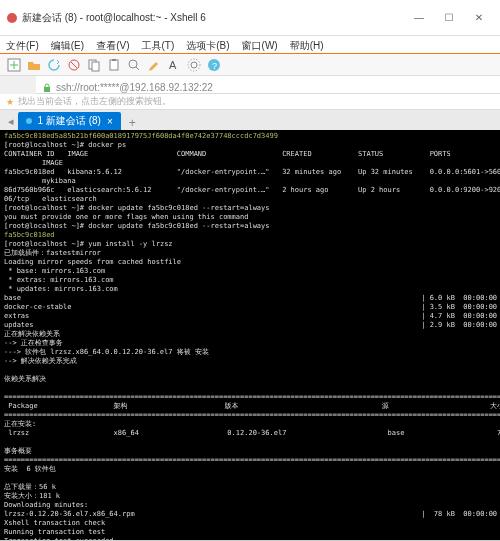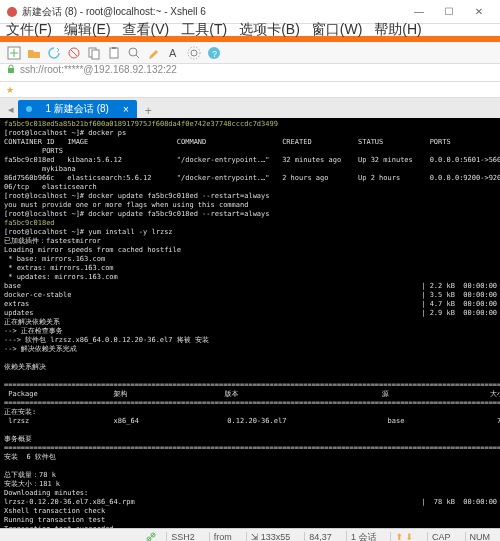--- a/index.html
+++ b/index.html
@@ -1,28 +1,28 @@
 <!DOCTYPE html>
 <html><head>
 <meta charset="utf-8">
 <style>
 * { margin: 0; padding: 0; box-sizing: border-box; }
 body { font-family: "Microsoft YaHei", sans-serif; font-size: 11px; background: #f0f0f0; width: 500px; height: 541px; overflow: hidden; }
-.titlebar { height: 24px; background: #fff; display: flex; align-items: center; padding: 0 6px; border-bottom: 1px solid #ddd; }
+.titlebar { height: 36px; background: #fff; display: flex; align-items: center; padding: 0 6px; border-bottom: 1px solid #ddd; }
 .titlebar .icon { width: 12px; height: 12px; margin-right: 4px; }
 .titlebar .title { flex: 1; font-size: 10px; color: #333; }
 .titlebar .winbtn { width: 30px; height: 18px; text-align: center; color: #666; font-size: 10px; cursor: pointer; line-height: 18px; }
-.menubar { height: 18px; background: #fff; display: flex; align-items: center; padding: 0 6px; font-size: 14px; color: #333; border-bottom: 6px solid #f97316; }
+.menubar { height: 18px; background: #fff; display: flex; align-items: flex-end; padding: 0 6px; font-size: 10px; color: #333; border-bottom: 1px solid #f97316; }
 .menubar .mi { margin-right: 12px; cursor: pointer; }
 .toolbar { height: 22px; background: #f7f7f7; display: flex; align-items: center; padding: 0 6px; border-bottom: 1px solid #ddd; gap: 4px; }
 .toolbar .tb { width: 16px; height: 16px; display: inline-flex; align-items: center; justify-content: center; cursor: pointer; }
-.addrbar { height: 18px; background: #fff; display: flex; align-items: flex-start; padding: 0 6px; font-size: 10px; color: #888; border-bottom: 1px solid #ddd; }
+.addrbar { height: 18px; background: #fff; display: flex; align-items: flex-end; padding: 0 6px; font-size: 10px; color: #888; border-bottom: 1px solid #ddd; margin-left: 36px; }
 .filterbar { height: 16px; background: #fff; padding: 0 6px; font-size: 9px; color: #aaa; border-bottom: 1px solid #ddd; display: flex; align-items: center; }
 .tabbar { height: 20px; background: #eaeaea; display: flex; align-items: flex-end; padding-left: 4px; }
-.tabbar .tab { background: #0078d7; color: #fff; padding: 2px 8px; font-size: 10px; border-radius: 2px 2px 0 0; display: flex; align-items: center; gap: 14px; }
+.tabbar .tab { background: #0078d7; color: #fff; padding: 2px 8px; font-size: 10px; border-radius: 2px 2px 0 0; display: flex; align-items: center; gap: 6px; }
 .tabbar .tab .dot { width: 6px; height: 6px; border-radius: 50%; background: #4fc3f7; }
 .tabbar .tab .x { cursor: pointer; font-size: 10px; }
 .tabbar .plus { margin-left: 4px; color: #888; cursor: pointer; font-size: 12px; padding: 0 4px; }
 .terminal { background: #000; color: #ccc; font-family: "Consolas", monospace; font-size: 7px; line-height: 9px; padding: 2px 4px; height: 410px; overflow: hidden; white-space: pre; }
 .terminal .y { color: #b5bd68; }
 .terminal .w { color: #ddd; }
 .statusbar { height: 17px; background: #f0f0f0; border-top: 1px solid #ccc; display: flex; align-items: center; font-size: 9px; color: #555; padding: 0 6px; gap: 10px; }
 .statusbar .sp { margin-left: auto; }
 .statusbar .seg { padding: 0 4px; border-left: 1px solid #ccc; }
 svg { display: block; }
@@ -124,72 +124,73 @@
       <svg width="10" height="10">
         <rect x="2" y="4" width="6" height="5" fill="#5cb85c"></rect>
         <path d="M3 4V3a2 2 0 0 1 4 0v1" fill="none" stroke="#5cb85c"></path>
       </svg>
     </span>
   <span>ssh://root:*****@192.168.92.132:22</span>
 </div>
 
 <div class="filterbar">
   <span style="margin-right:4px;color:#f0ad4e;">★</span>
+  <span>找出当前会话，点击左侧的搜索按钮。</span>
 </div>
 
 <div class="tabbar">
   <span style="color:#888;padding:2px 4px;cursor:pointer;">◂</span>
   <div class="tab">
     <span class="dot"></span>
     <span>1 新建会话 (8)</span>
     <span class="x">×</span>
   </div>
   <span class="plus">+</span>
 </div>
 
 <div class="terminal"><span class="y">fa5bc9c018ed5a85b21bf600a018917975Jf608da4f0e742e37748cccdc7d3499</span>
 <span class="w">[root@localhost ~]# docker ps</span>
 <span class="w">CONTAINER ID   IMAGE                     COMMAND                  CREATED           STATUS           PORTS</span>
-<span class="w">         PORTS</span>
+<span class="w">         IMAGE</span>
 <span class="w">fa5bc9c018ed   kibana:5.6.12             "/docker-entrypoint.…"   32 minutes ago    Up 32 minutes    0.0.0.0:5601-&gt;5601/tcp</span>
 <span class="w">         mykibana</span>
 <span class="w">86d7560b966c   elasticsearch:5.6.12      "/docker-entrypoint.…"   2 hours ago       Up 2 hours       0.0.0.0:9200-&gt;9200/tcp, 0.0.0.0:9300-</span>
 <span class="w">06/tcp   elasticsearch</span>
 <span class="w">[root@localhost ~]# docker update fa5bc9c018ed --restart=always</span>
 <span class="w">you must provide one or more flags when using this command</span>
 <span class="w">[root@localhost ~]# docker update fa5bc9c018ed --restart=always</span>
 <span class="y">fa5bc9c018ed</span>
 <span class="w">[root@localhost ~]# yum install -y lrzsz</span>
 <span class="w">已加载插件：fastestmirror</span>
 <span class="w">Loading mirror speeds from cached hostfile</span>
 <span class="w"> * base: mirrors.163.com</span>
 <span class="w"> * extras: mirrors.163.com</span>
 <span class="w"> * updates: mirrors.163.com</span>
-<span class="w">base                                                                                               | 2.2 kB  00:00:00</span>
+<span class="w">base                                                                                               | 6.0 kB  00:00:00</span>
 <span class="w">docker-ce-stable                                                                                   | 3.5 kB  00:00:00</span>
 <span class="w">extras                                                                                             | 4.7 kB  00:00:00</span>
 <span class="w">updates                                                                                            | 2.9 kB  00:00:00</span>
 <span class="w">正在解决依赖关系</span>
 <span class="w">--&gt; 正在检查事务</span>
 <span class="w">---&gt; 软件包 lrzsz.x86_64.0.0.12.20-36.el7 将被 安装</span>
 <span class="w">--&gt; 解决依赖关系完成</span>
 <span></span>
 <span class="w">依赖关系解决</span>
 <span></span>
 <span class="w">========================================================================================================================</span>
 <span class="w"> Package                  架构                       版本                                  源                        大小</span>
 <span class="w">========================================================================================================================</span>
 <span class="w">正在安装:</span>
 <span class="w"> lrzsz                    x86_64                     0.12.20-36.el7                        base                      78 k</span>
 <span></span>
 <span class="w">事务概要</span>
 <span class="w">========================================================================================================================</span>
 <span class="w">安装  6 软件包</span>
 <span></span>
-<span class="w">总下载量：78 k</span>
+<span class="w">总下载量：56 k</span>
 <span class="w">安装大小：181 k</span>
 <span class="w">Downloading minutes:</span>
 <span class="w">lrzsz-0.12.20-36.el7.x86_64.rpm                                                                    |  78 kB  00:00:00</span>
 <span class="w">Xshell transaction check</span>
 <span class="w">Running transaction test</span>
 <span class="w">Transaction test succeeded</span>
 
 
 
 <span></span>

